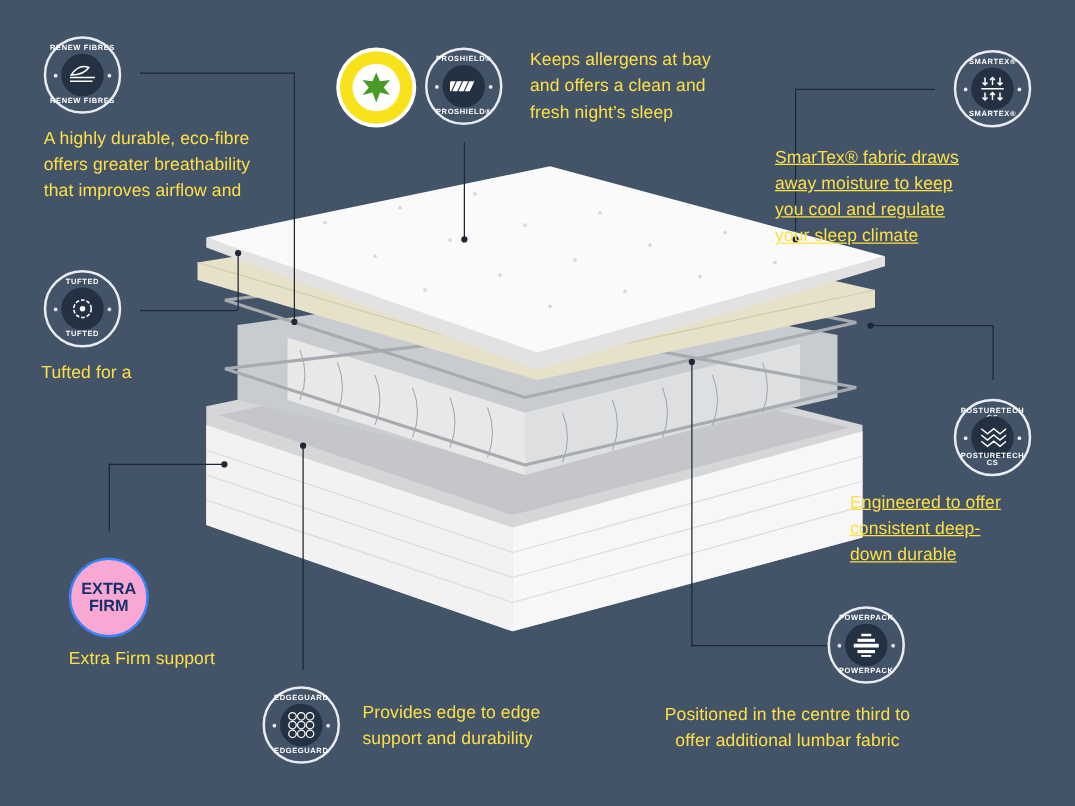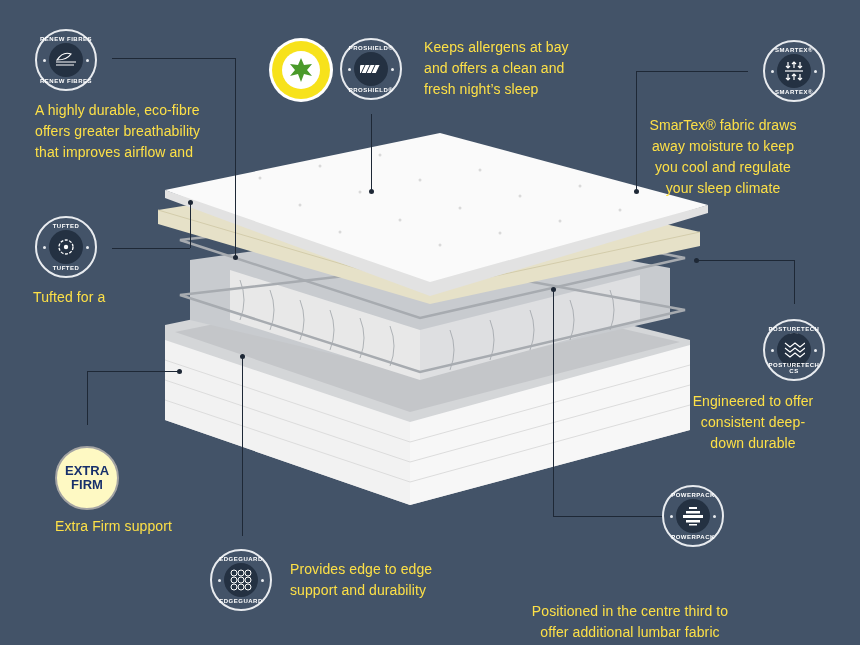--- a/index.html
+++ b/index.html
@@ -1,31 +1,31 @@
 <!DOCTYPE html>
 <html><head>
 <meta charset="utf-8">
 <style>
   html,body{margin:0;padding:0;}
   body{width:860px;height:645px;background:#435368;position:relative;overflow:hidden;font-family:"Liberation Sans","DejaVu Sans",sans-serif;color:#e6e9ee;}
   .abs{position:absolute;}
   .txt{position:absolute;font-size:14px;line-height:21px;color:#fde047;letter-spacing:0.1px;}
-  .txt.right{text-align:center;}
-  .txt.center{text-align:center;margin-top:40px;}
+  .txt.right{text-align:left;text-decoration:underline;}
+  .txt.center{text-align:center;}
   .badge{position:absolute;width:62px;height:62px;border-radius:50%;border:2px solid #e8ebef;box-sizing:border-box;background:#435368;}
   .badge .inner{position:absolute;left:50%;top:50%;width:34px;height:34px;margin:-17px 0 0 -17px;border-radius:50%;background:#243142;}
   .badge .lbl-top,.badge .lbl-bot{position:absolute;left:0;width:100%;text-align:center;font-size:6px;font-weight:bold;color:#fff;letter-spacing:0.5px;}
   .badge .lbl-top{top:5px;}
   .badge .lbl-bot{bottom:5px;}
   .badge .dot{position:absolute;top:50%;width:3px;height:3px;margin-top:-1.5px;border-radius:50%;background:#e8ebef;}
   .badge .dot.l{left:6px}.badge .dot.r{right:6px}
   .badge svg{position:absolute;left:50%;top:50%;transform:translate(-50%,-50%);}
   .line{position:absolute;background:#1e2836;}
   .pin{position:absolute;width:5px;height:5px;border-radius:50%;background:#1e2836;margin:-2px 0 0 -2px;}
-  .extra{position:absolute;left:55px;top:446px;width:64px;height:64px;border-radius:50%;background:#fef9c3;border:2px solid #a3a3a3;box-sizing:border-box;display:flex;align-items:center;justify-content:center;text-align:center;color:#17306b;font-weight:bold;font-size:13px;line-height:14px;}
+  .extra{position:absolute;left:55px;top:446px;width:64px;height:64px;border-radius:50%;background:#f9a8d4;border:2px solid #3b82f6;box-sizing:border-box;display:flex;align-items:center;justify-content:center;text-align:center;color:#17306b;font-weight:bold;font-size:13px;line-height:14px;}
   .baf{position:absolute;left:269px;top:38px;width:64px;height:64px;border-radius:50%;background:#fff;}
   .baf .ring{position:absolute;left:3px;top:3px;width:58px;height:58px;border-radius:50%;background:#f7e21b;}
   .baf .core{position:absolute;left:13px;top:13px;width:38px;height:38px;border-radius:50%;background:#fff;}
 </style>
 </head>
 <body>
 
 <svg class="abs" style="left:0;top:0" width="860" height="645" viewBox="0 0 860 645">
 
   <g>

